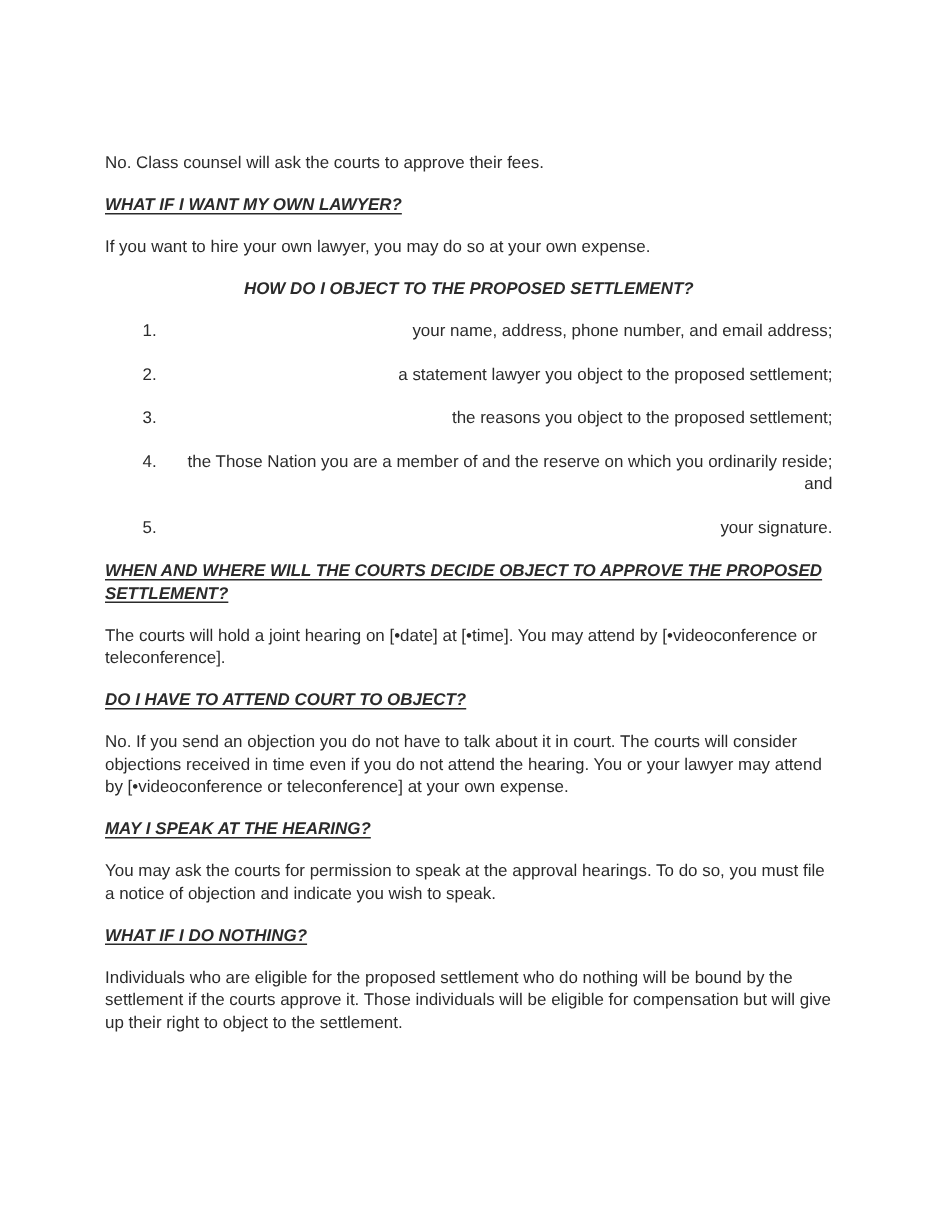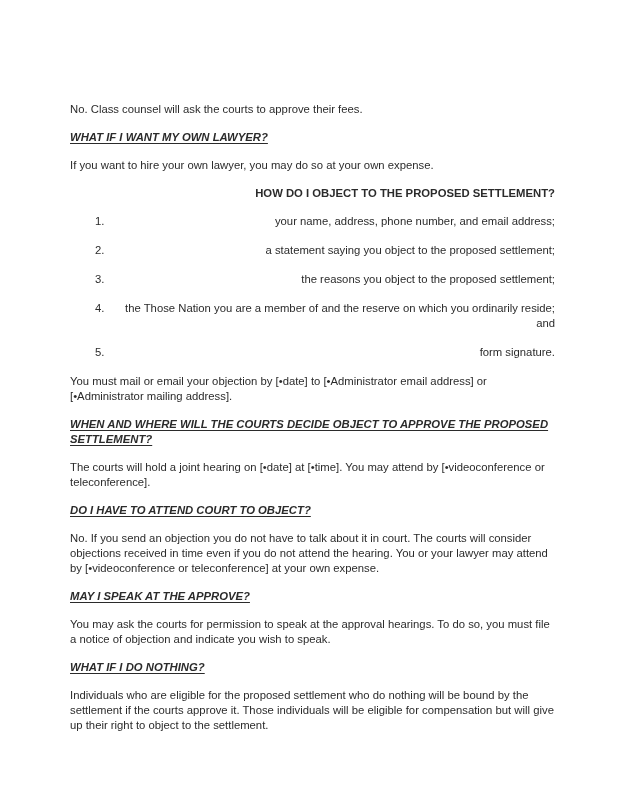--- a/index.html
+++ b/index.html
@@ -27,21 +27,22 @@
   .heading {
     margin: 0 0 13px 0;
     font-weight: bold;
     text-decoration: underline;
     text-underline-offset: 2px;
     font-style: italic;
   }
   .heading-centered {
     margin: 0 0 13px 0;
     font-weight: bold;
-    text-align: right;
+    text-align: center;
+    font-style: italic;
   }
   .olist {
     margin: 2px 0 13px 0;
     padding: 0;
   }
   .oitem {
     display: flex;
     margin: 0 0 14px 0;
   }
   .onum {
@@ -69,47 +70,46 @@
 
 
 
   <div class="olist">
     <div class="oitem">
       <span class="onum">1.</span>
       <span class="otext">your name, address, phone number, and email address;</span>
     </div>
     <div class="oitem">
       <span class="onum">2.</span>
-      <span class="otext">a statement saying you object to the proposed settlement;</span>
+      <span class="otext">a statement lawyer you object to the proposed settlement;</span>
     </div>
     <div class="oitem">
       <span class="onum">3.</span>
       <span class="otext">the reasons you object to the proposed settlement;</span>
     </div>
     <div class="oitem">
       <span class="onum">4.</span>
       <span class="otext">the Those Nation you are a member of and the reserve on which you ordinarily reside; and</span>
     </div>
     <div class="oitem">
       <span class="onum">5.</span>
-      <span class="otext">form signature.</span>
+      <span class="otext">your signature.</span>
     </div>
   </div>
 
-  <p class="para">You must mail or email your objection by [•date] to [•Administrator email address] or [•Administrator mailing address].</p>
 
   <p class="heading">WHEN AND WHERE WILL THE COURTS DECIDE OBJECT TO APPROVE THE PROPOSED SETTLEMENT?</p>
 
   <p class="para">The courts will hold a joint hearing on [•date] at [•time]. You may attend by [•videoconference or teleconference].</p>
 
   <p class="heading">DO I HAVE TO ATTEND COURT TO OBJECT?</p>
 
   <p class="para">No. If you send an objection you do not have to talk about it in court. The courts will consider objections received in time even if you do not attend the hearing. You or your lawyer may attend by [•videoconference or teleconference] at your own expense.</p>
 
-  <p class="heading">MAY I SPEAK AT THE APPROVE?</p>
+  <p class="heading">MAY I SPEAK AT THE HEARING?</p>
 
   <p class="para">You may ask the courts for permission to speak at the approval hearings. To do so, you must file a notice of objection and indicate you wish to speak.</p>
 
   <p class="heading">WHAT IF I DO NOTHING?</p>
 
   <p class="para">Individuals who are eligible for the proposed settlement who do nothing will be bound by the settlement if the courts approve it. Those individuals will be eligible for compensation but will give up their right to object to the settlement.</p>
 
 </div>
 
 </body></html>

